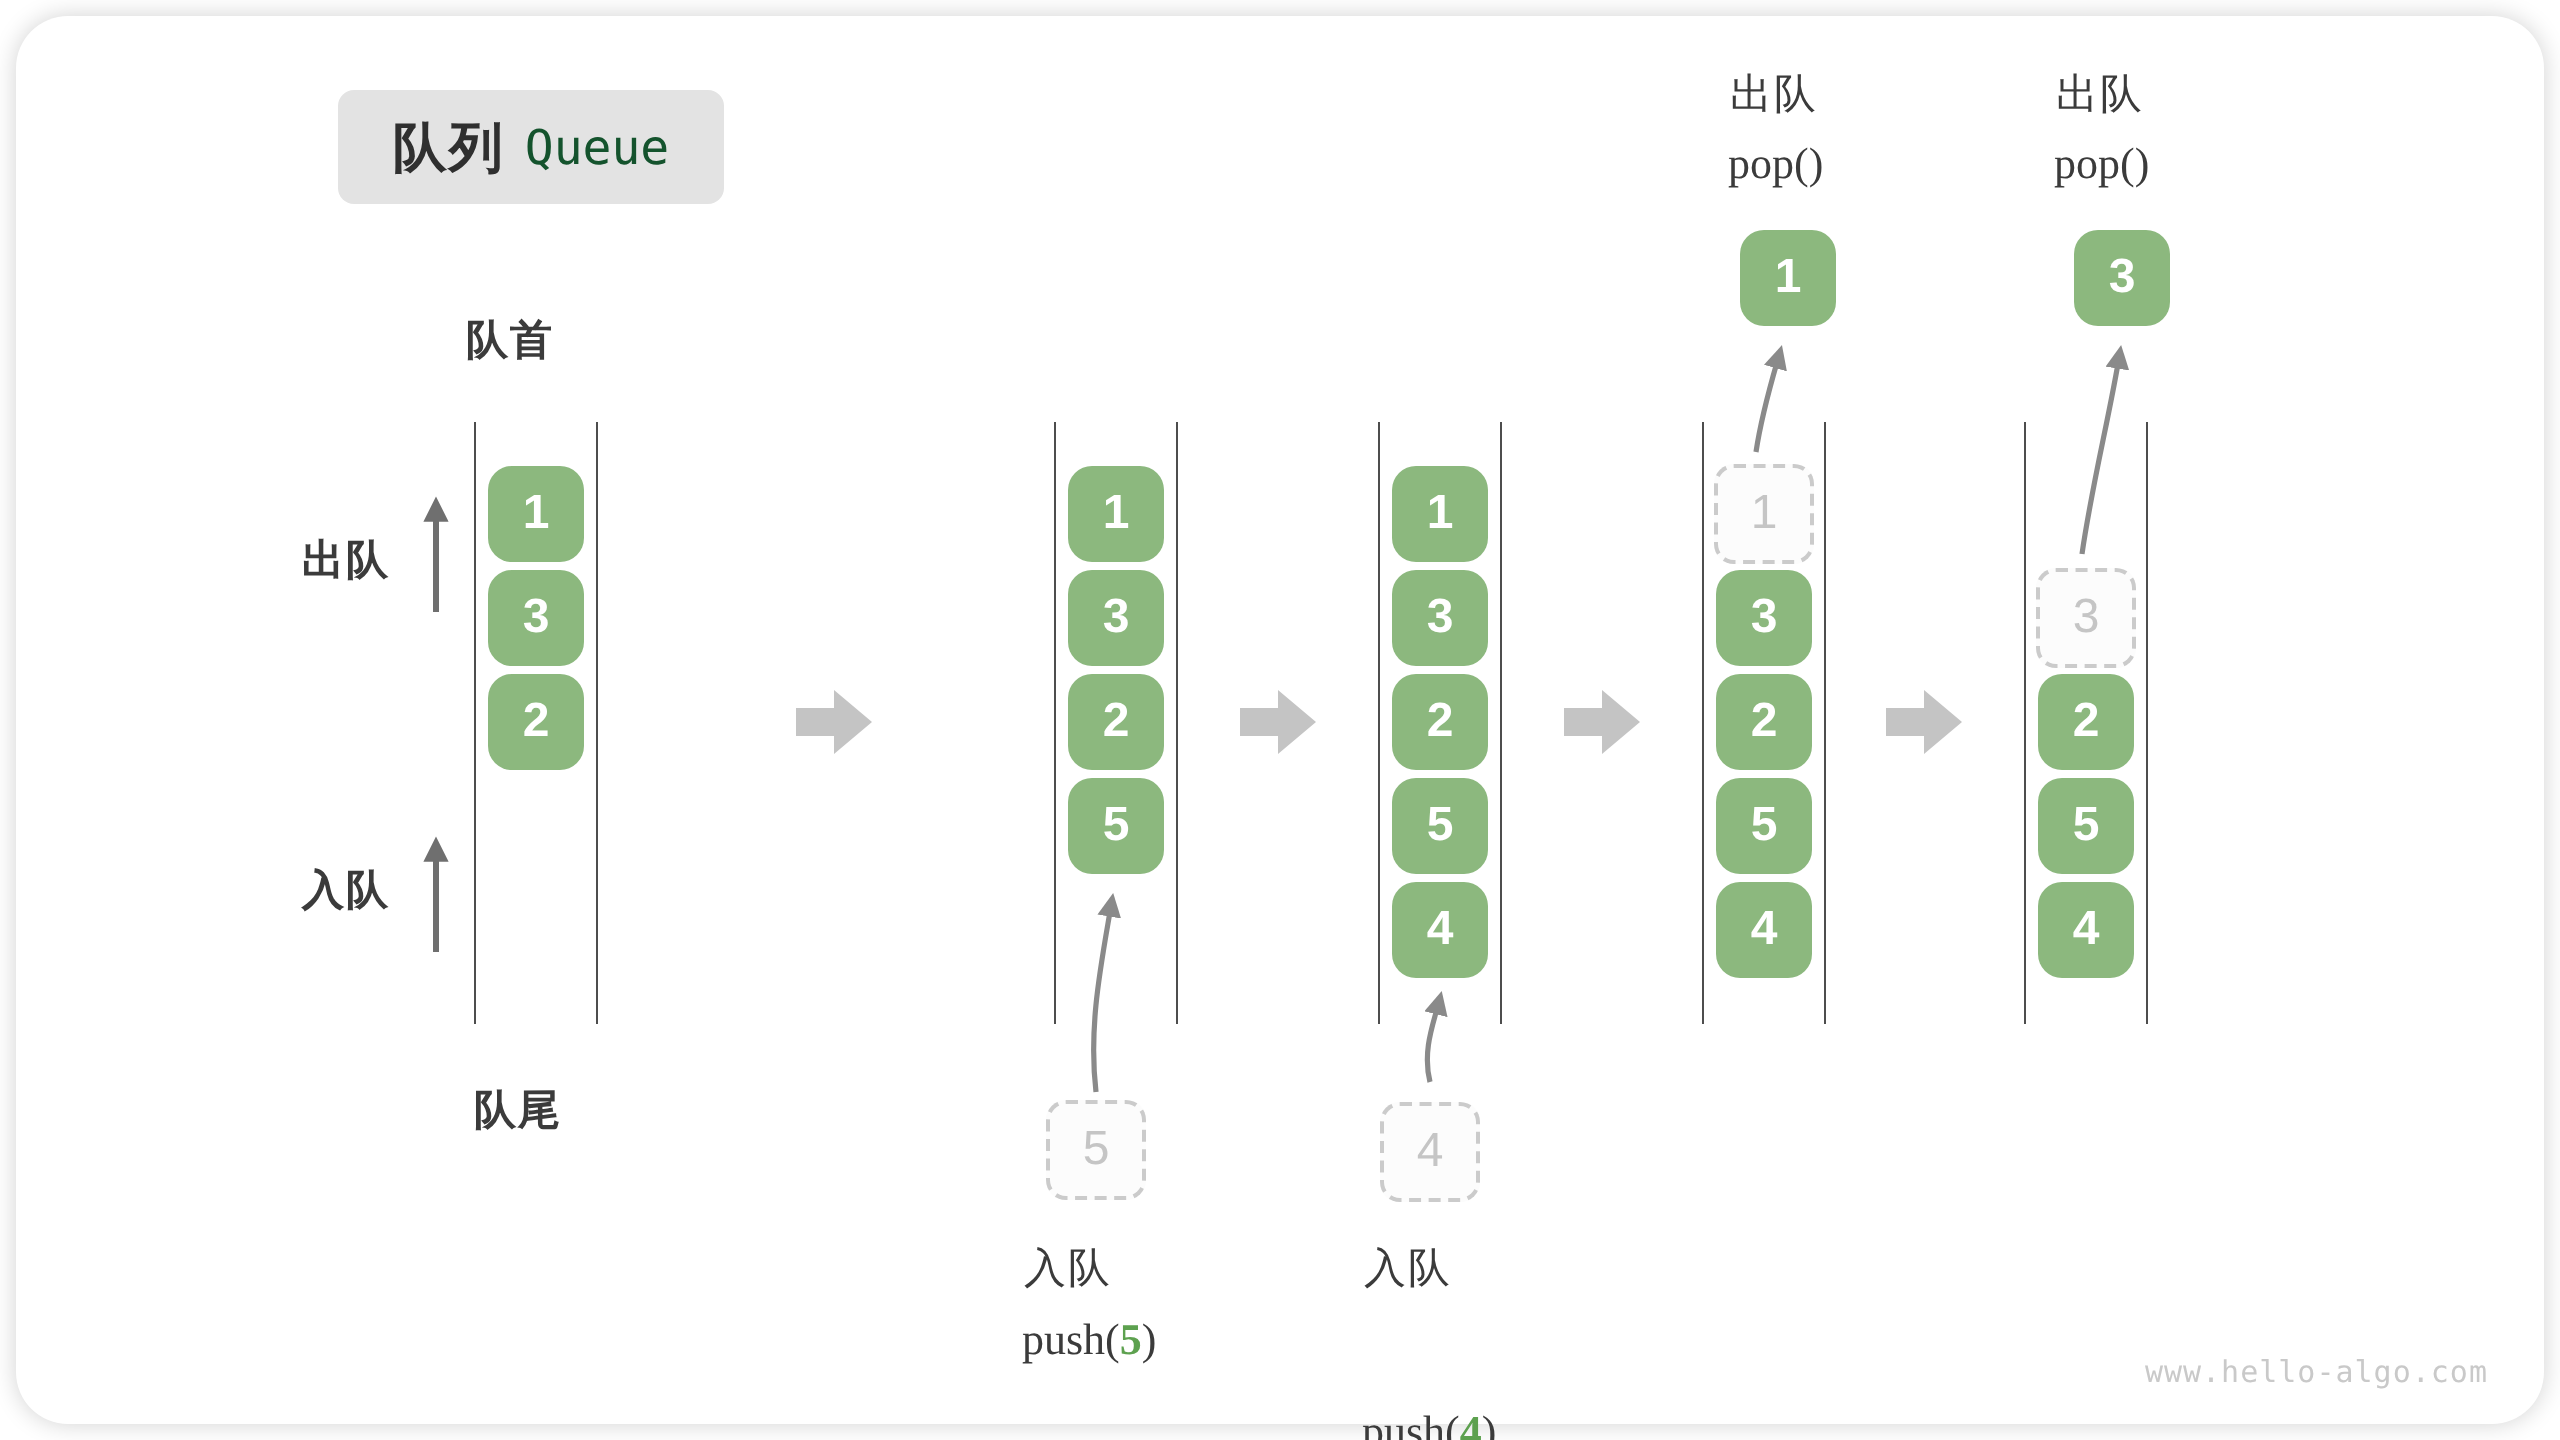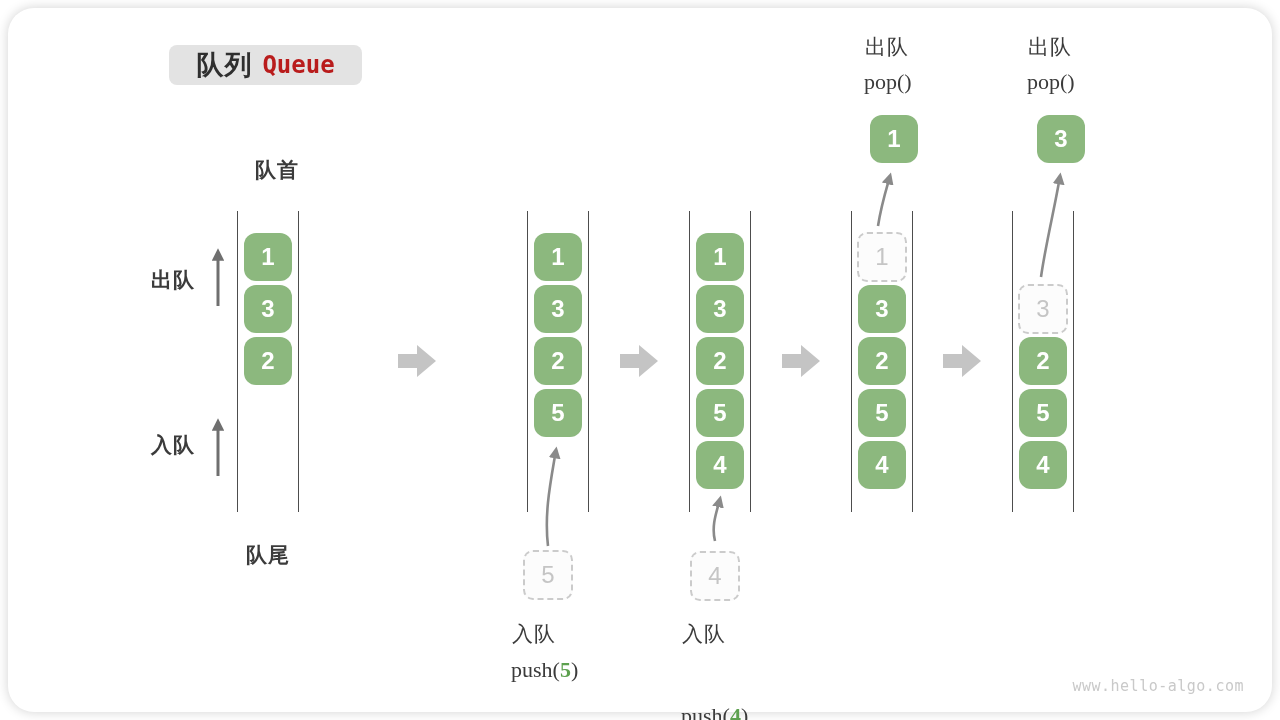--- a/index.html
+++ b/index.html
@@ -14,26 +14,26 @@
     --thin-arrow:#6f6f6f;
     --watermark:#c9c9c9;
   }
   *{margin:0;padding:0;box-sizing:border-box;}
   html,body{width:1280px;height:720px;background:#ffffff;overflow:hidden;
     font-family:"Liberation Sans","DejaVu Sans",sans-serif;}
   .card{position:absolute;left:8px;top:8px;width:1264px;height:704px;
     background:#ffffff;border-radius:26px;box-shadow:0 0 12px rgba(0,0,0,0.18);}
   .stage{position:absolute;left:0;top:0;width:1280px;height:720px;}
 
-  .title-box{position:absolute;left:169px;top:45px;width:193px;height:40px;
+  .title-box{position:absolute;left:169px;top:45px;width:193px;height:57px;
     background:var(--title-bg);border-radius:8px;display:flex;align-items:center;
     justify-content:center;gap:10px;}
   .title-zh{font-size:27px;font-weight:bold;color:#2f2f2f;letter-spacing:1px;}
   .title-en{font-family:"DejaVu Sans Mono","Liberation Mono",monospace;
-    font-size:24px;color:#b91c1c;font-weight:bold;}
+    font-size:24px;color:#14532d;}
 
   .cjk-bold{position:absolute;font-size:21px;font-weight:bold;color:var(--text-dark);
     letter-spacing:1px;white-space:nowrap;}
   .cjk{position:absolute;font-size:21px;font-weight:normal;color:var(--text-dark);
     letter-spacing:1px;white-space:nowrap;}
   .code{position:absolute;font-family:Liberation Serif, serif;
     font-size:22px;color:var(--text-dark);white-space:nowrap;}
   .code .arg{color:var(--accent-green);font-weight:bold;}
 
   .queue{position:absolute;top:211px;width:62px;height:301px;
@@ -63,22 +63,22 @@
 
 <div class="card"></div>
 
 <div class="stage">
 
   <div class="title-box">
     <span class="title-zh">队列</span>
     <span class="title-en">Queue</span>
   </div>
 
-  <div class="cjk-bold" style="left:237px;top:156px;width:62px;text-align:right;">队首</div>
-  <div class="cjk-bold" style="left:237px;top:541px;width:62px;text-align:center;">队尾</div>
+  <div class="cjk-bold" style="left:224px;top:156px;width:62px;text-align:center;">队首</div>
+  <div class="cjk-bold" style="left:237px;top:541px;width:62px;">队尾</div>
   <div class="cjk-bold" style="left:151px;top:266px;">出队</div>
   <div class="cjk-bold" style="left:151px;top:431px;">入队</div>
 
   <svg class="overlay" width="1280" height="720">
     <defs>
       <marker id="ah-dark" viewBox="0 0 10 10" refX="7" refY="5" markerWidth="4.2" markerHeight="4.2" orient="auto">
         <path d="M0,0 L10,5 L0,10 Z" fill="#6f6f6f"></path>
       </marker>
       <marker id="ah-mid" viewBox="0 0 10 10" refX="7" refY="5" markerWidth="4.6" markerHeight="4.6" orient="auto">
         <path d="M0,0 L10,5 L0,10 Z" fill="#8a8a8a"></path>

